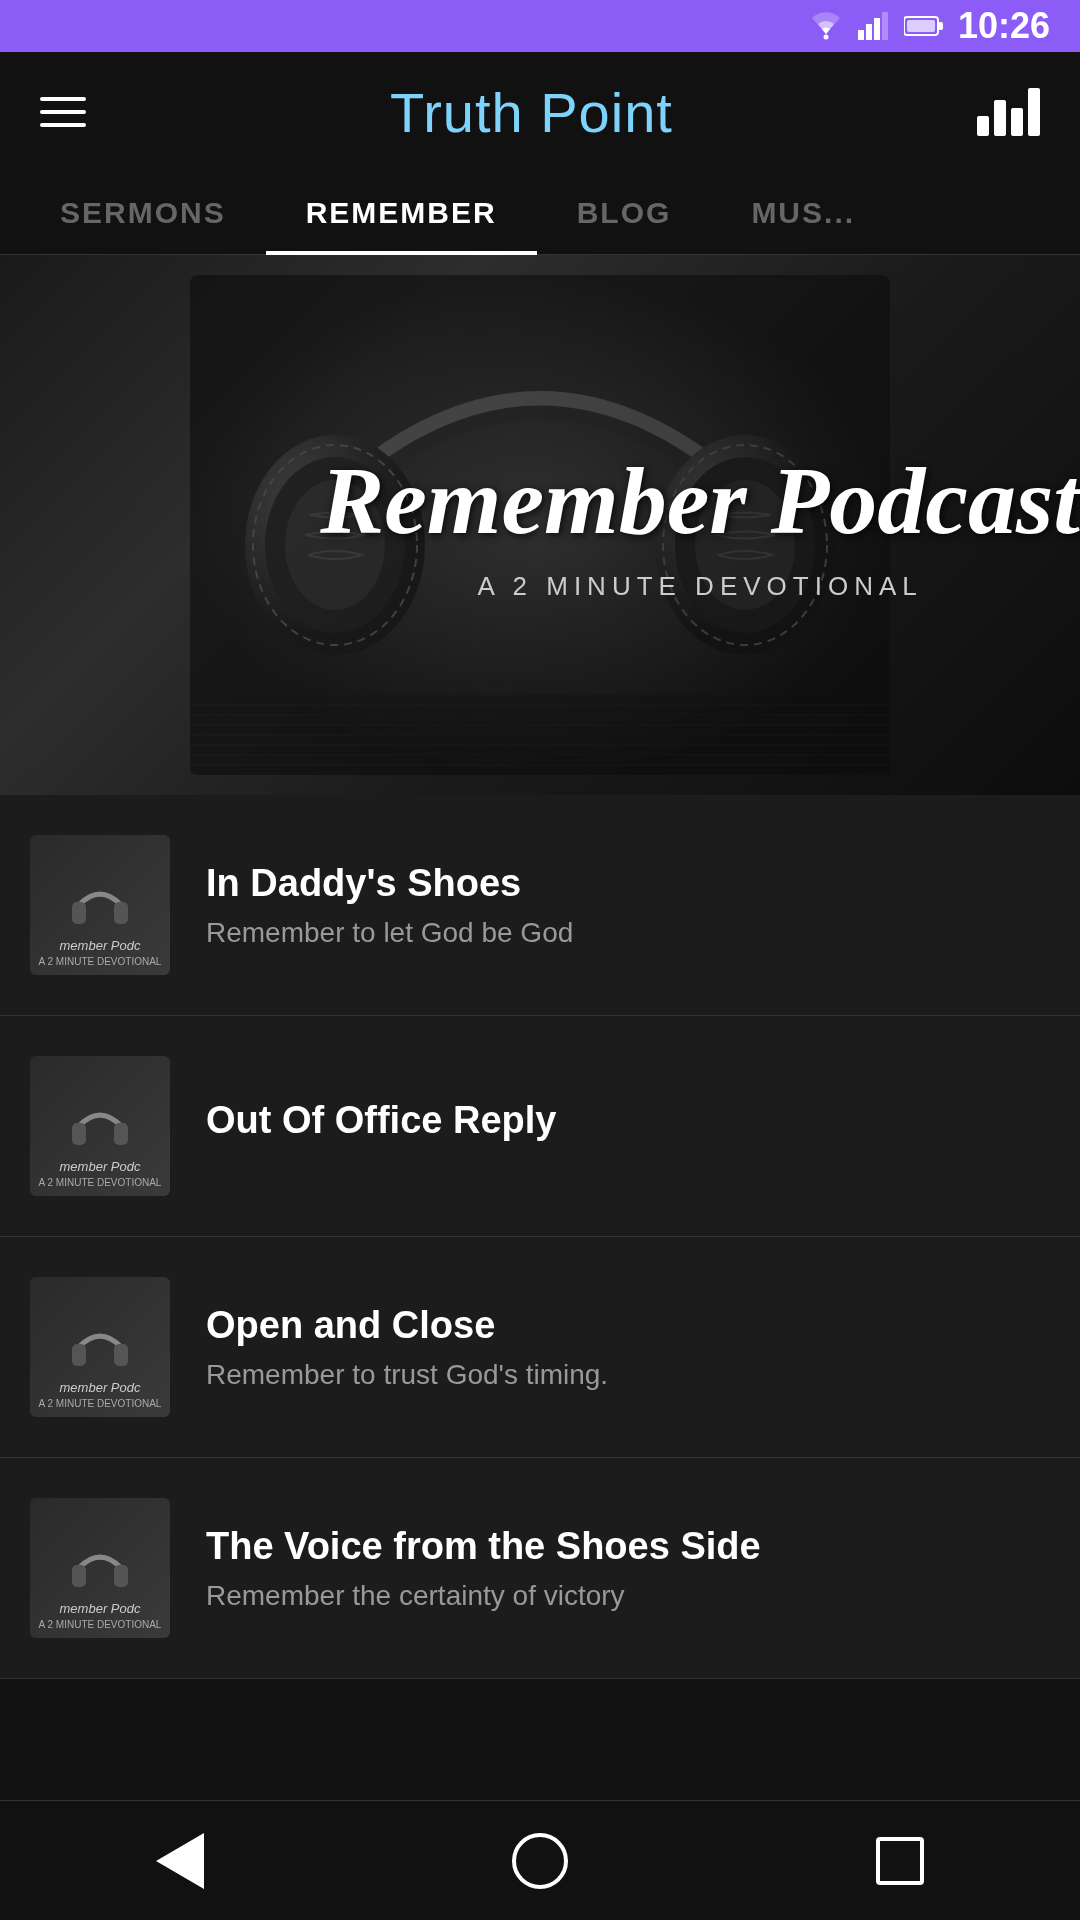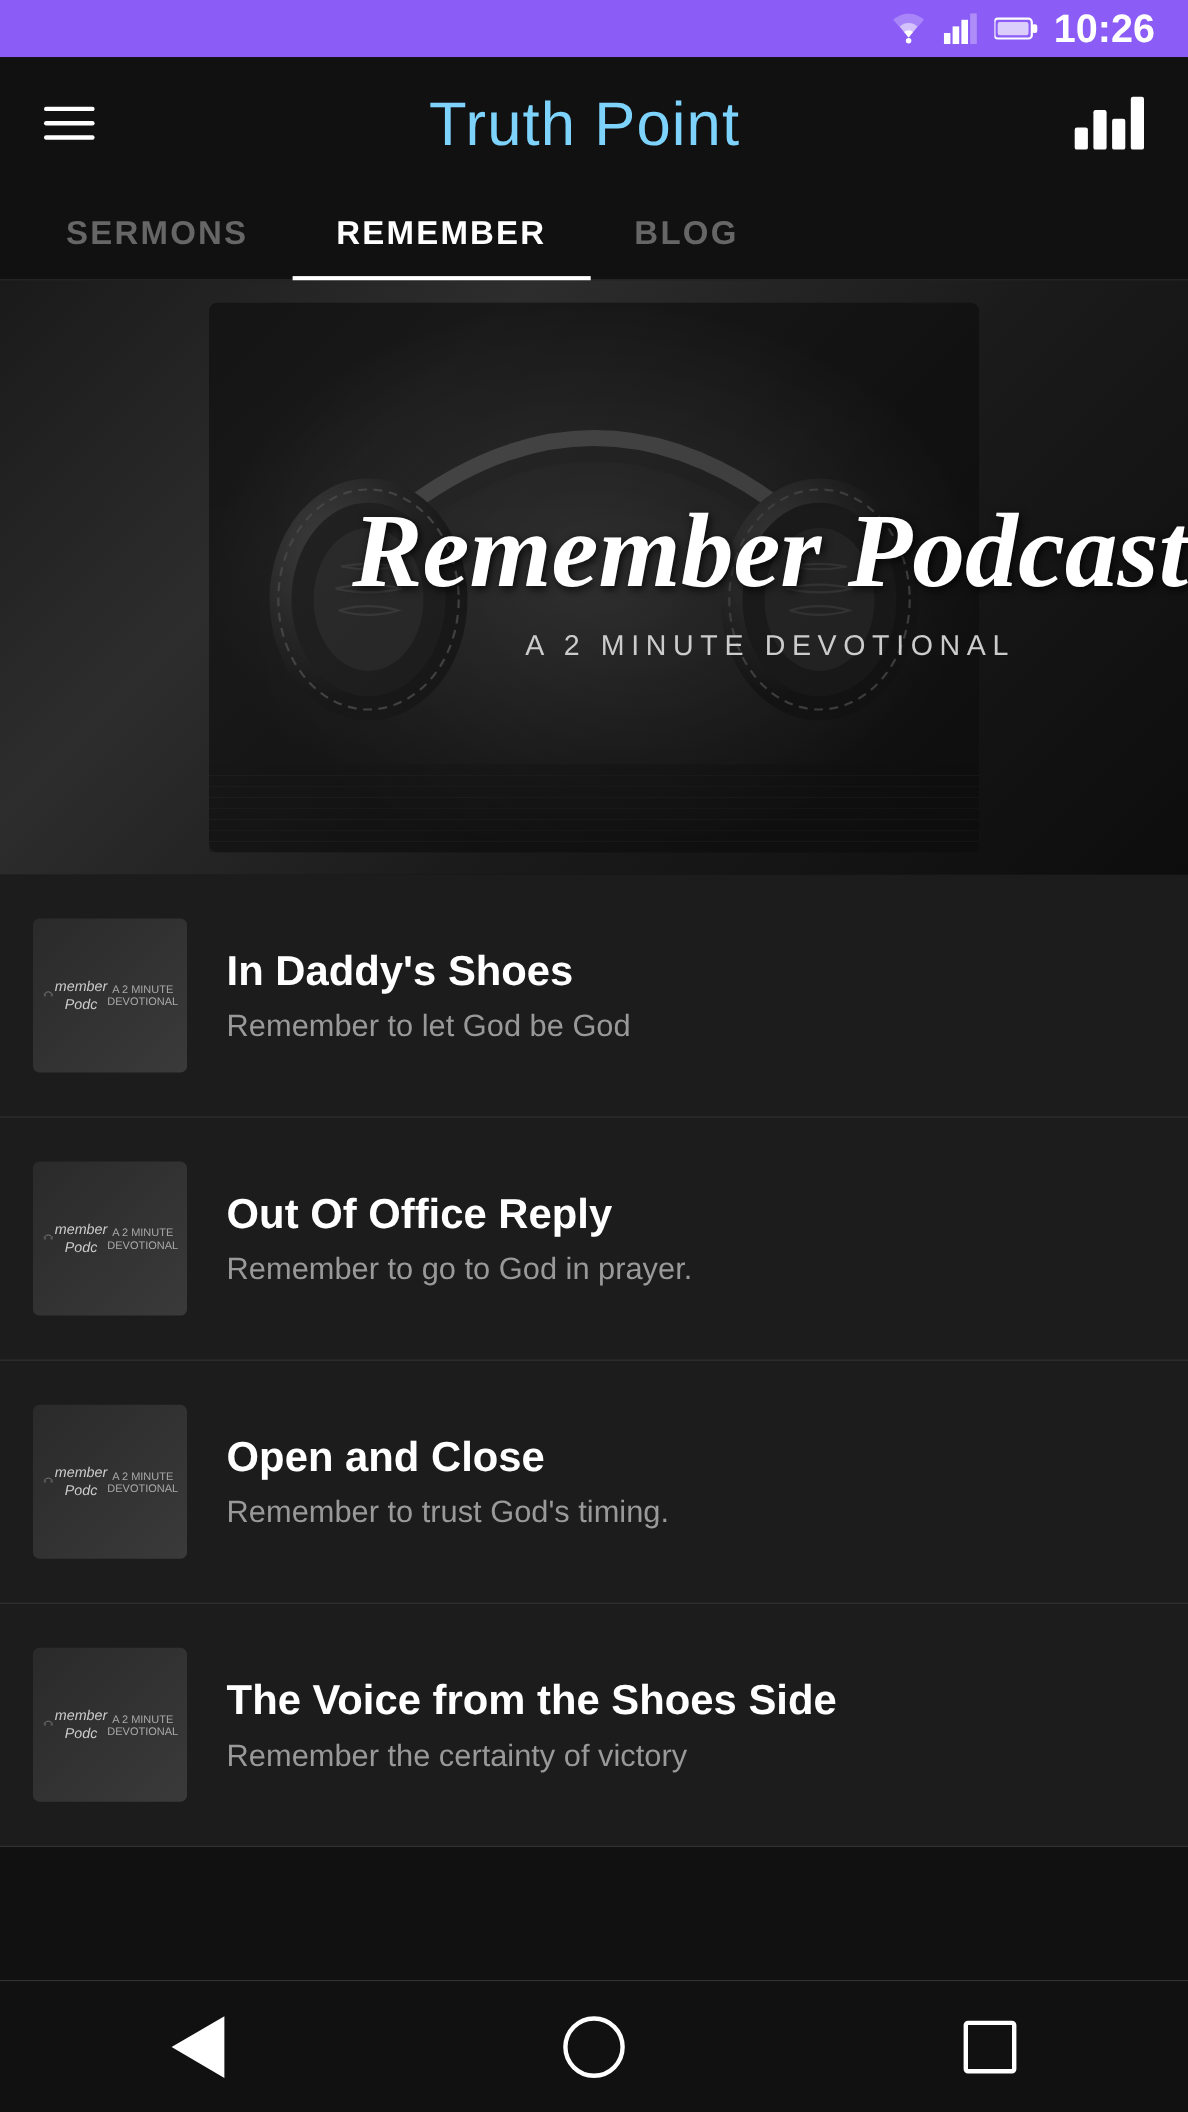--- a/index.html
+++ b/index.html
@@ -183,21 +183,21 @@
     .podcast-thumb {
       width: 140px;
       height: 140px;
       background: linear-gradient(135deg, #2a2a2a, #3a3a3a);
       border-radius: 6px;
       flex-shrink: 0;
       margin-right: 36px;
       overflow: hidden;
       position: relative;
       display: flex;
-      flex-direction: row;
+      flex-direction: column;
       align-items: center;
       justify-content: flex-end;
       padding: 8px;
     }
 
     .podcast-thumb-label {
       font-size: 13px;
       color: #ccc;
       font-style: italic;
       text-align: center;
@@ -328,20 +328,21 @@
     <div class="bar" style="height: 36px;"></div>
     <div class="bar" style="height: 28px;"></div>
     <div class="bar" style="height: 48px;"></div>
   </div>
 </div>
 
 <div class="tabs">
   <div class="tab">SERMONS</div>
   <div class="tab active">REMEMBER</div>
   <div class="tab">BLOG</div>
+  <div class="tab">MUS...</div>
 </div>
 
 <div class="content-area">
 
   <div class="hero">
     <div class="headphone-bg">
       <svg class="headphone-svg" viewBox="0 0 700 500" xmlns="http://www.w3.org/2000/svg">
 
         <defs>
           <radialGradient id="bg-grad" cx="50%" cy="50%" r="50%">
@@ -416,21 +417,20 @@
         <svg class="thumb-headphones" viewBox="0 0 80 60" xmlns="http://www.w3.org/2000/svg">
           <path d="M20 30 Q40 10 60 30" stroke="#888" stroke-width="5" fill="none" stroke-linecap="round"></path>
           <rect x="12" y="28" width="14" height="22" rx="5" fill="#555"></rect>
           <rect x="54" y="28" width="14" height="22" rx="5" fill="#555"></rect>
         </svg>
         <span class="podcast-thumb-label">member Podc</span>
         <span class="podcast-thumb-sub">A 2 MINUTE DEVOTIONAL</span>
       </div>
       <div class="podcast-info">
         <div class="podcast-title">Out Of Office Reply</div>
-        <div class="podcast-desc">Remember to go to God in prayer.</div>
       </div>
     </div>
 
     <div class="podcast-item">
       <div class="podcast-thumb">
         <svg class="thumb-headphones" viewBox="0 0 80 60" xmlns="http://www.w3.org/2000/svg">
           <path d="M20 30 Q40 10 60 30" stroke="#888" stroke-width="5" fill="none" stroke-linecap="round"></path>
           <rect x="12" y="28" width="14" height="22" rx="5" fill="#555"></rect>
           <rect x="54" y="28" width="14" height="22" rx="5" fill="#555"></rect>
         </svg>

